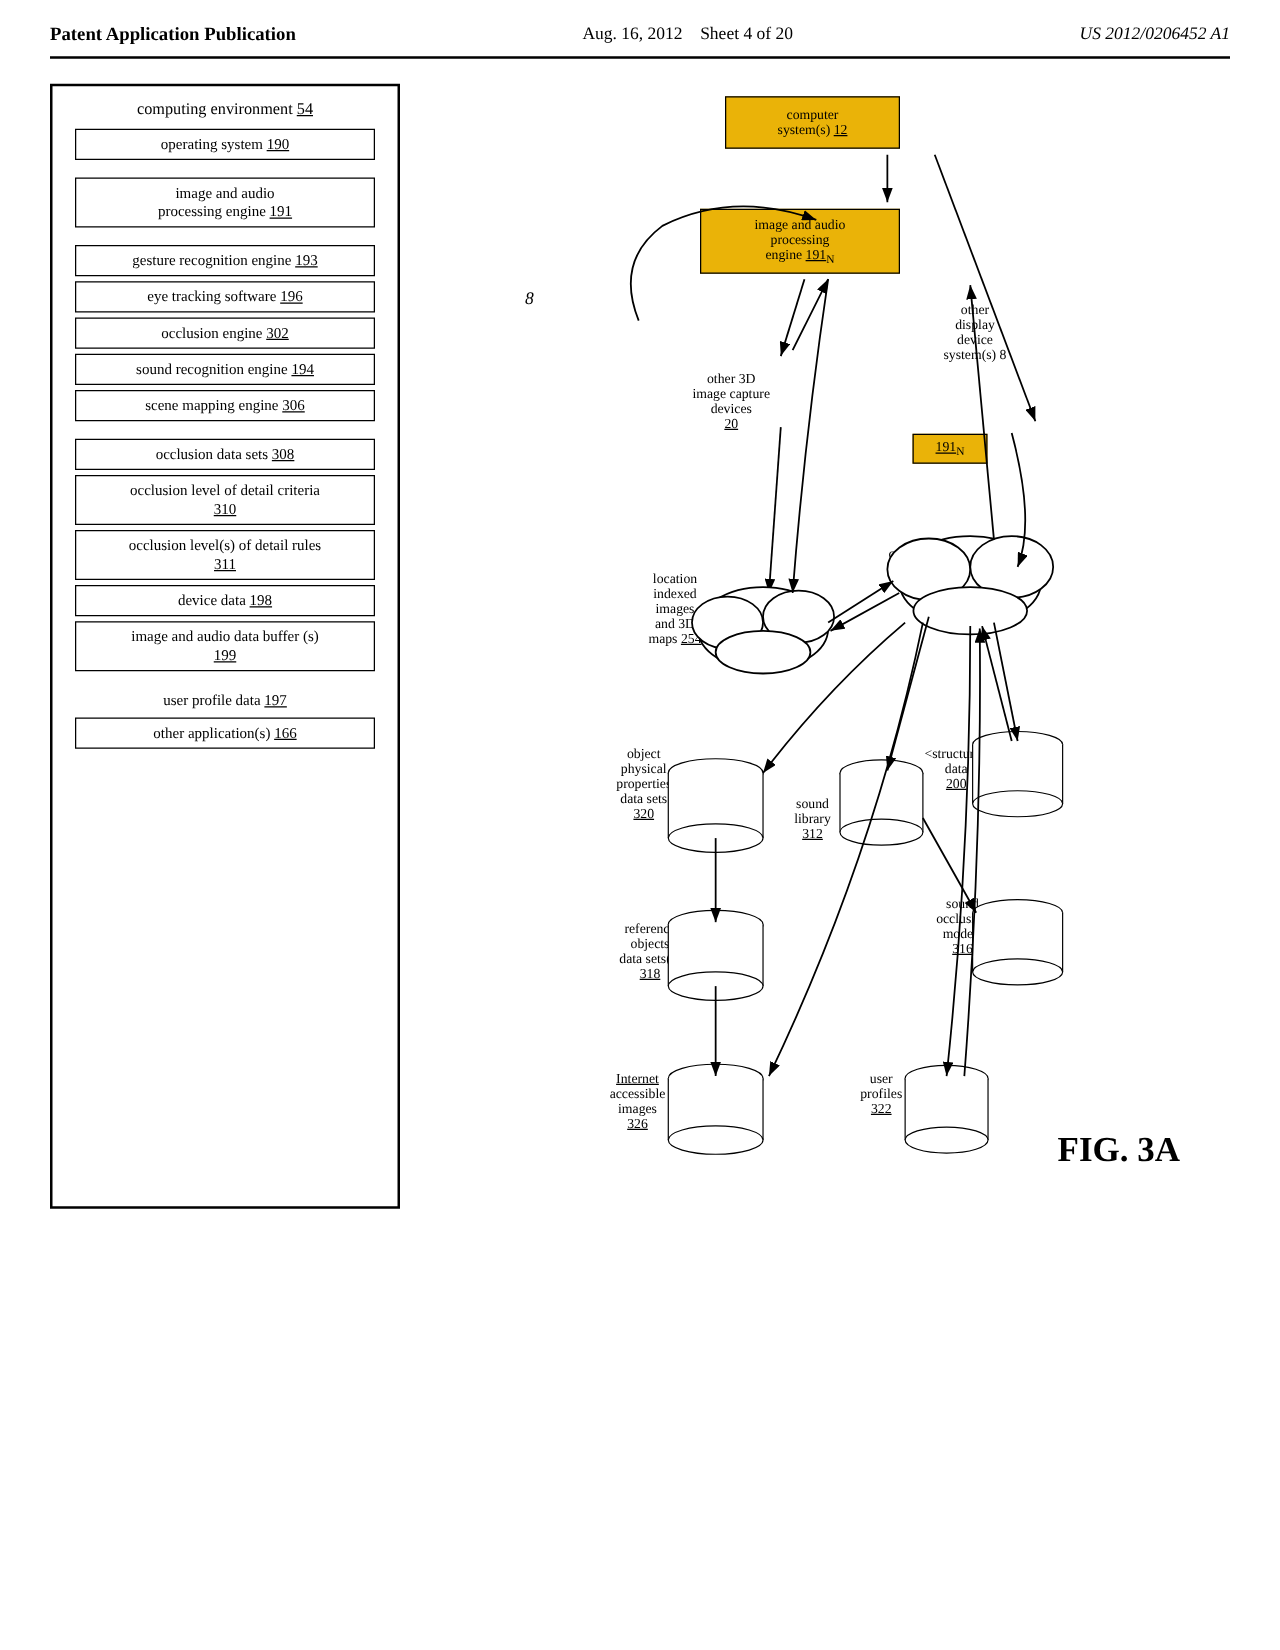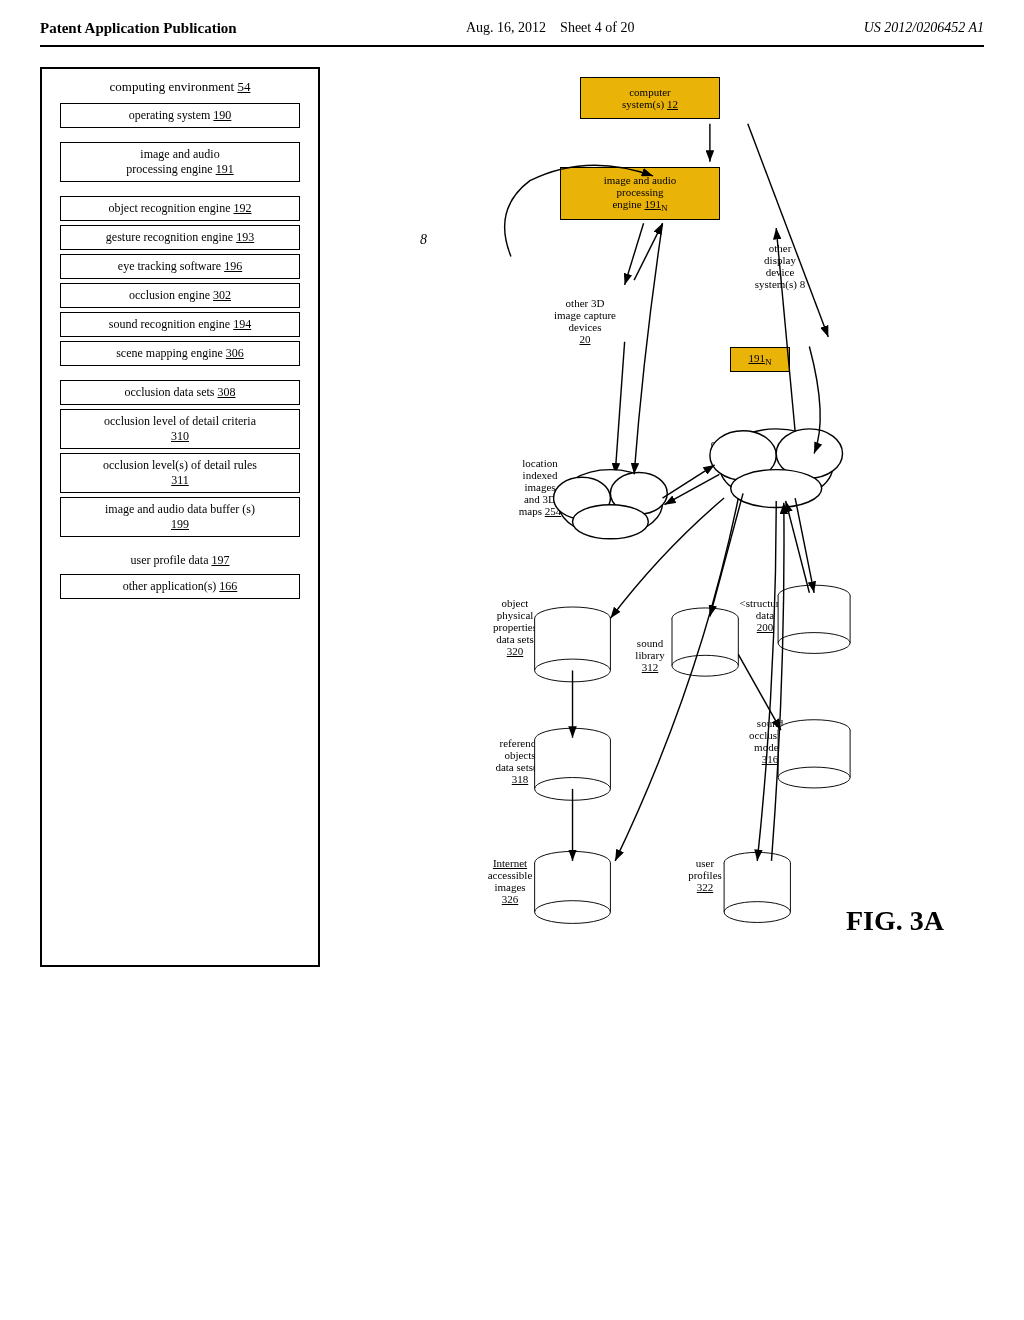--- a/index.html
+++ b/index.html
@@ -131,23 +131,20 @@
       </div>
 
       <div class="spacer"></div>
 
       <div class="left-inner-box">
         image and audio<br>processing engine <u>191</u>
       </div>
 
       <div class="spacer"></div>
 
-      <div class="left-inner-box">
-        object recognition engine <u>192</u>
-      </div>
 
       <div class="left-inner-box">
         gesture recognition engine <u>193</u>
       </div>
 
 
       <div class="left-inner-box">
         eye tracking software <u>196</u>
       </div>
 
@@ -171,20 +168,23 @@
       </div>
 
       <div class="left-inner-box">
         occlusion level of detail criteria<br><u>310</u>
       </div>
 
       <div class="left-inner-box">
         occlusion level(s) of detail rules<br><u>311</u>
       </div>
 
+      <div class="left-inner-box">
+        device data <u>198</u>
+      </div>
 
       <div class="left-inner-box">
         image and audio data buffer (s)<br><u>199</u>
       </div>
 
       <div class="spacer"></div>
 
       <div style="font-size:12px;text-align:center;margin:6px 0;">
         user profile data <u>197</u>
       </div>

